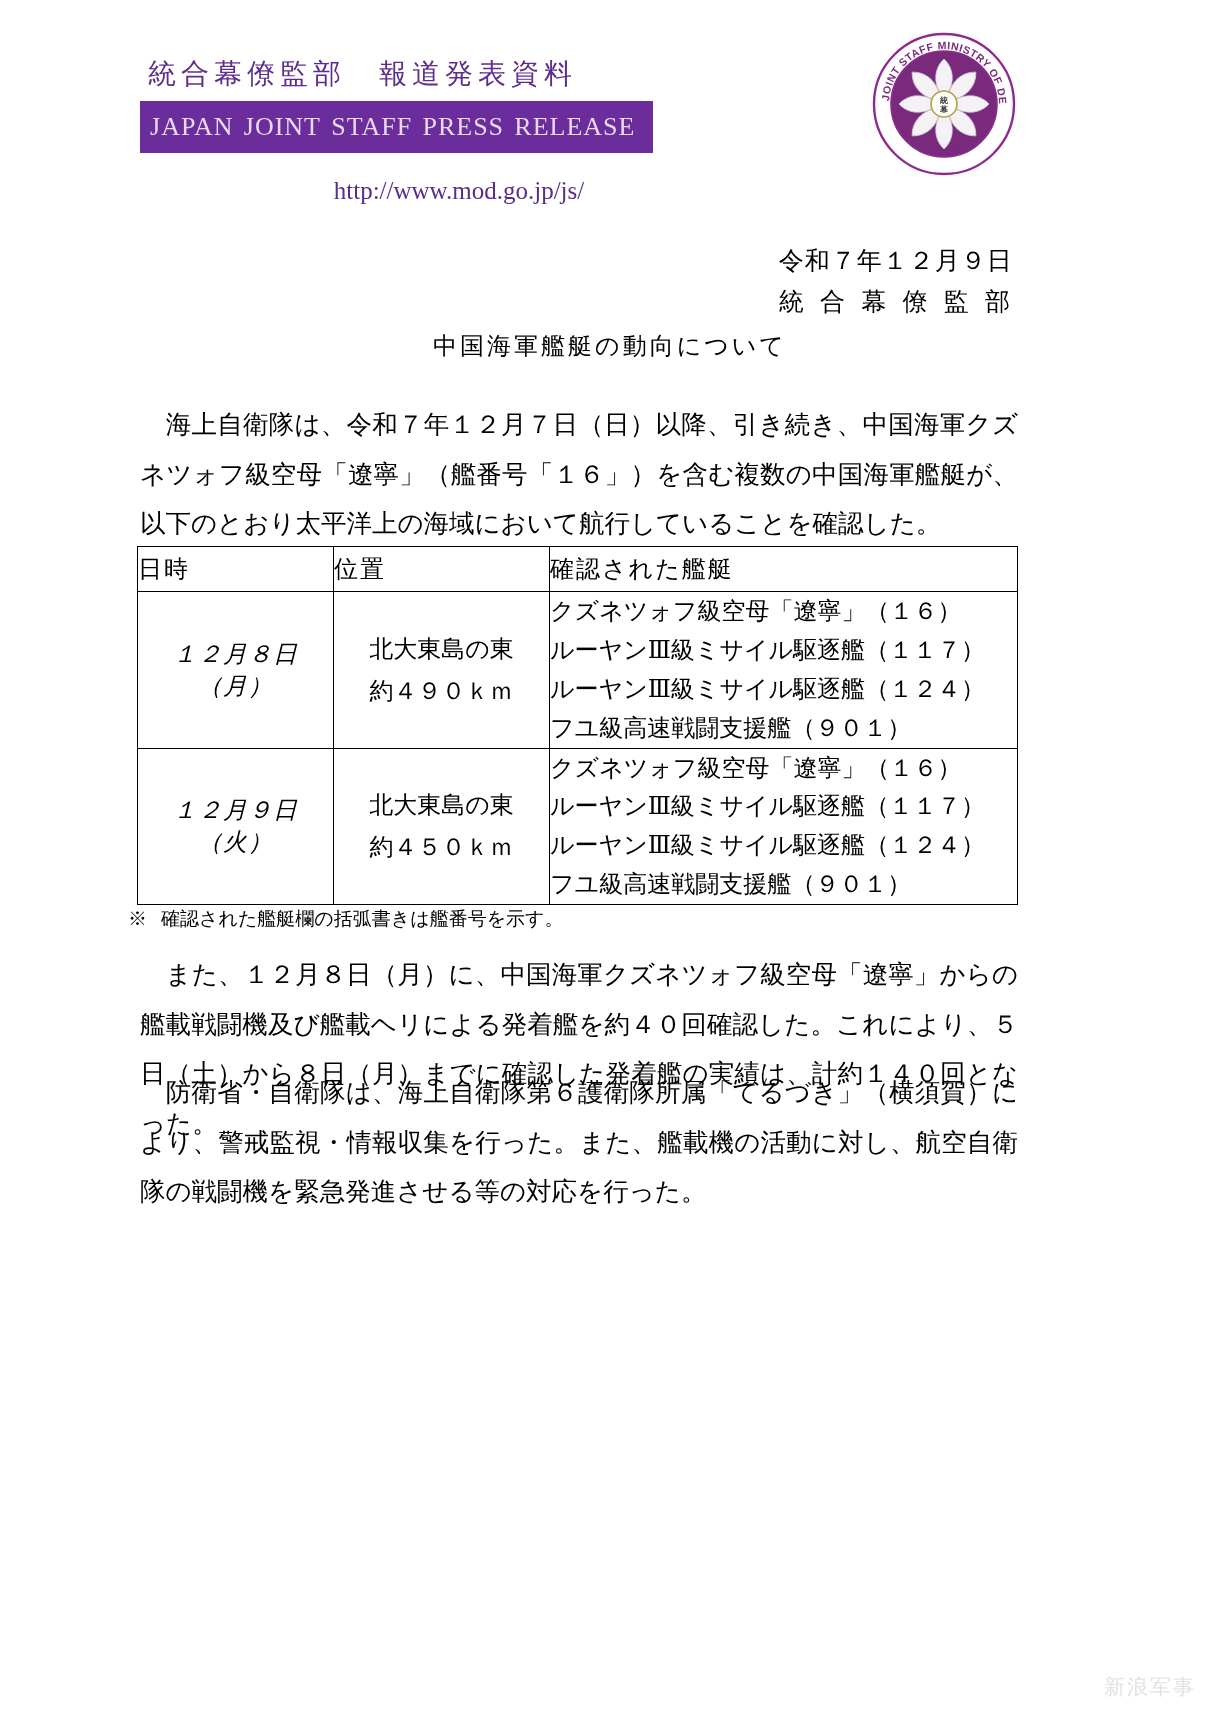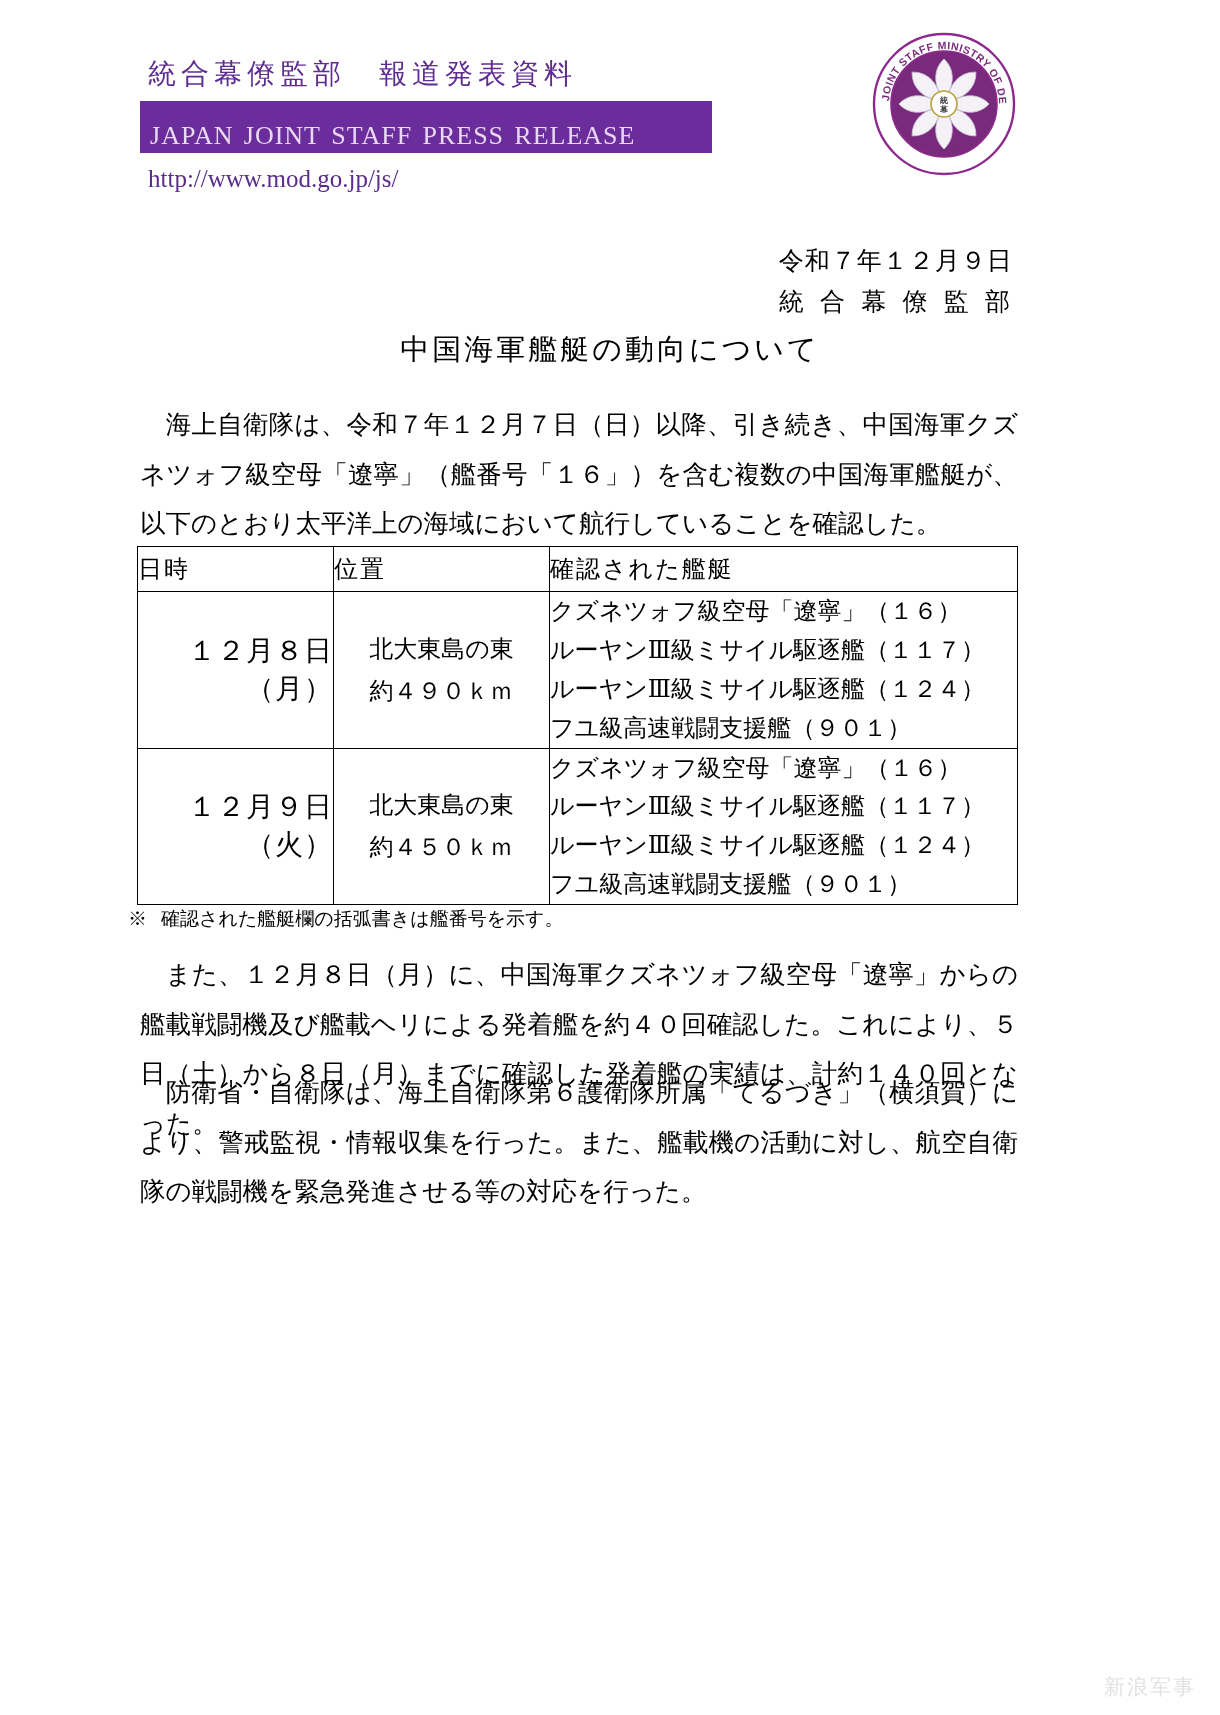--- a/index.html
+++ b/index.html
@@ -34,44 +34,45 @@
     font-weight: normal;
     font-size: 28px;
     letter-spacing: 5px;
     color: #5f2d8f;
     margin: 0 0 8px 8px;
     white-space: nowrap;
   }
   .header-bar {
     background: #6a2d9b;
     height: 52px;
-    width: 572px;
+    width: 513px;
     display: flex;
-    align-items: flex-end;
+    align-items: flex-start;
     overflow: hidden;
   }
   .header-en {
     font-family: "Liberation Serif", "DejaVu Serif", serif;
     font-size: 37px;
     font-weight: normal;
     color: #e8d8f2;
     letter-spacing: 1px;
     margin-left: 10px;
     white-space: nowrap;
     font-variant: small-caps;
     text-transform: lowercase;
   }
   .header-en::first-letter { font-size: 37px; }
   .header-url {
-    margin-top: 12px;
+    margin-top: 24px;
     margin-left: 8px;
     font-size: 25px;
     color: #5b2c8d;
     font-family: "Liberation Serif", "DejaVu Serif", serif;
     white-space: nowrap;
+    text-align: center;
   }
 
   
   .emblem {
     position: absolute;
     left: 868px;
     top: 28px;
     width: 152px;
     height: 152px;
   }
@@ -89,21 +90,21 @@
   .dateline-1 { letter-spacing: 1px; }
   .dateline-2 { letter-spacing: 5px; }
 
   
   .doc-title {
     position: absolute;
     left: 0;
     right: 0;
     top: 330px;
     text-align: center;
-    font-size: 29px;
+    font-size: 24px;
     letter-spacing: 3px;
   }
 
   
   .body-block {
     position: absolute;
     left: 140px;
     width: 878px;
     font-size: 25.5px;
     line-height: 1.95;
@@ -132,23 +133,24 @@
     font-weight: normal;
     height: 44px;
     text-align: left;
     letter-spacing: 2px;
   }
   .col-date   { width: 196px; }
   .col-pos    { width: 216px; }
   .col-ships  { width: 468px; }
 
   .cell-date {
-    text-align: right;
+    text-align: center;
     letter-spacing: 1px;
-    font-size: 28px;
+    font-size: 24px;
+    font-style: italic;
   }
   .cell-pos {
     text-align: center;
     font-size: 24px;
     line-height: 1.75;
   }
   .cell-ships {
     padding: 8px 0 10px 14px;
     font-size: 24px;
     line-height: 1.62;

